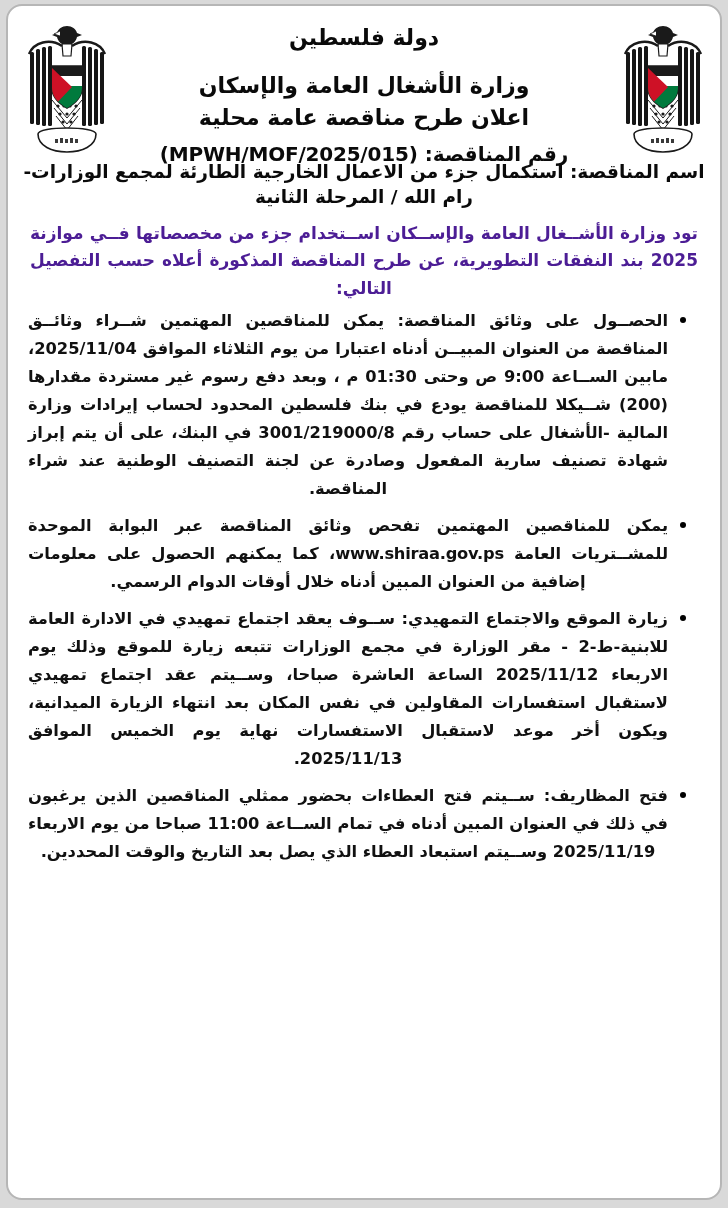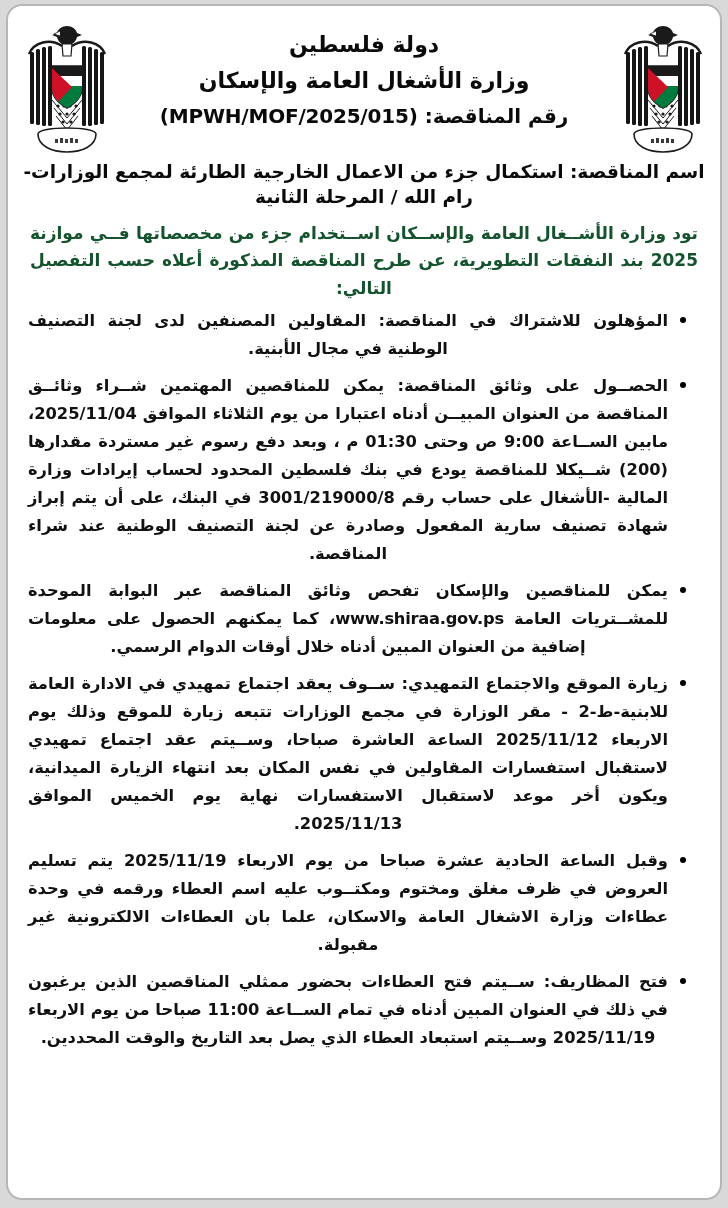--- a/index.html
+++ b/index.html
@@ -24,21 +24,21 @@
     border-radius: 16px;
     box-sizing: border-box;
     overflow: hidden;
     direction: rtl;
   }
 
   
   .header {
     position: relative;
     height: 150px;
-    padding-top: 15px;
+    padding-top: 8px;
     box-sizing: border-box;
   }
   .emblem {
     position: absolute;
     top: 16px;
     width: 86px;
     height: 140px;
   }
   .emblem.right { right: 14px; }
   .emblem.left  { left: 16px; }
@@ -48,40 +48,40 @@
     text-align: center;
     padding: 0 110px;
   }
   .header-titles div {
     font-weight: bold;
     color: #0a0a0a;
     line-height: 1.30;
     letter-spacing: -0.2px;
   }
   .ht1 { font-size: 22px; margin-top: 10px; }
-  .ht2 { font-size: 22px; margin-top: 7px; }
+  .ht2 { font-size: 22px; margin-top: 19px; }
   .ht3 { font-size: 22px; margin-top: 4px; }
   .ht4 { font-size: 20px; margin-top: 8px; direction: rtl; }
 
   
   .tender-name {
     text-align: center;
     font-size: 18.5px;
     font-weight: bold;
     color: #0a0a0a;
     padding: 4px 8px 0 8px;
     line-height: 1.35;
     letter-spacing: -0.3px;
   }
 
   
   .intro {
     font-size: 17px;
     font-weight: bold;
-    color: #14532d;
+    color: #4c1d95;
     padding: 10px 22px 0 22px;
     line-height: 1.62;
     text-align: justify;
     text-align-last: center;
     letter-spacing: -0.2px;
   }
 
   
   ul.clauses {
     list-style: none;
@@ -229,30 +229,29 @@
           <rect x="41" y="117" width="3" height="4"></rect>
             <rect x="46" y="116" width="3" height="5"></rect>
           <rect x="51" y="117" width="3" height="4"></rect>
         </g>
       </svg>
     </div>
 
     <div class="header-titles">
       <div class="ht1">دولة فلسطين</div>
       <div class="ht2">وزارة الأشغال العامة والإسكان</div>
+      <div class="ht3">اعلان طرح مناقصة عامة محلية</div>
       <div class="ht4">رقم المناقصة: (MPWH/MOF/2025/015)</div>
     </div>
   </div>
 
   <div class="tender-name">اسم المناقصة: استكمال جزء من الاعمال الخارجية الطارئة لمجمع الوزارات- رام الله / المرحلة الثانية</div>
 
   <div class="intro">تود وزارة الأشــغال العامة والإســكان اســتخدام جزء من مخصصاتها فــي موازنة 2025 بند النفقات التطويرية، عن طرح المناقصة المذكورة أعلاه حسب التفصيل التالي:</div>
 
   <ul class="clauses">
-    <li>المؤهلون للاشتراك في المناقصة: المقاولين المصنفين لدى لجنة التصنيف الوطنية في مجال الأبنية.</li>
     <li>الحصــول على وثائق المناقصة: يمكن للمناقصين المهتمين شــراء وثائــق المناقصة من العنوان المبيــن أدناه اعتبارا من يوم الثلاثاء الموافق 2025/11/04، مابين الســاعة 9:00 ص وحتى 01:30 م ، وبعد دفع رسوم غير مستردة مقدارها (200) شــيكلا للمناقصة يودع في بنك فلسطين المحدود لحساب إيرادات وزارة المالية -الأشغال على حساب رقم 3001/219000/8 في البنك، على أن يتم إبراز شهادة تصنيف سارية المفعول وصادرة عن لجنة التصنيف الوطنية عند شراء المناقصة.</li>
-    <li>يمكن للمناقصين والإسكان تفحص وثائق المناقصة عبر البوابة الموحدة للمشــتريات العامة www.shiraa.gov.ps، كما يمكنهم الحصول على معلومات إضافية من العنوان المبين أدناه خلال أوقات الدوام الرسمي.</li>
+    <li>يمكن للمناقصين المهتمين تفحص وثائق المناقصة عبر البوابة الموحدة للمشــتريات العامة www.shiraa.gov.ps، كما يمكنهم الحصول على معلومات إضافية من العنوان المبين أدناه خلال أوقات الدوام الرسمي.</li>
     <li>زيارة الموقع والاجتماع التمهيدي: ســوف يعقد اجتماع تمهيدي في الادارة العامة للابنية-ط-2 - مقر الوزارة في مجمع الوزارات  تتبعه زيارة للموقع وذلك يوم الاربعاء 2025/11/12 الساعة العاشرة صباحا، وســيتم عقد اجتماع تمهيدي لاستقبال استفسارات المقاولين في نفس المكان بعد انتهاء الزيارة الميدانية، ويكون أخر موعد لاستقبال الاستفسارات نهاية يوم الخميس الموافق 2025/11/13.</li>
-    <li>وقبل الساعة الحادية عشرة صباحا من يوم الاربعاء 2025/11/19 يتم تسليم العروض في ظرف مغلق ومختوم ومكتــوب عليه اسم العطاء ورقمه في وحدة عطاءات وزارة الاشغال العامة والاسكان، علما بان العطاءات الالكترونية غير مقبولة.</li>
     <li>فتح المظاريف: ســيتم فتح العطاءات بحضور ممثلي المناقصين الذين يرغبون في ذلك في العنوان المبين أدناه في تمام الســاعة 11:00 صباحا من يوم الاربعاء 2025/11/19 وســيتم استبعاد العطاء الذي يصل بعد التاريخ والوقت المحددين.</li>
   </ul>
 
 </div>
 
 </body></html>

